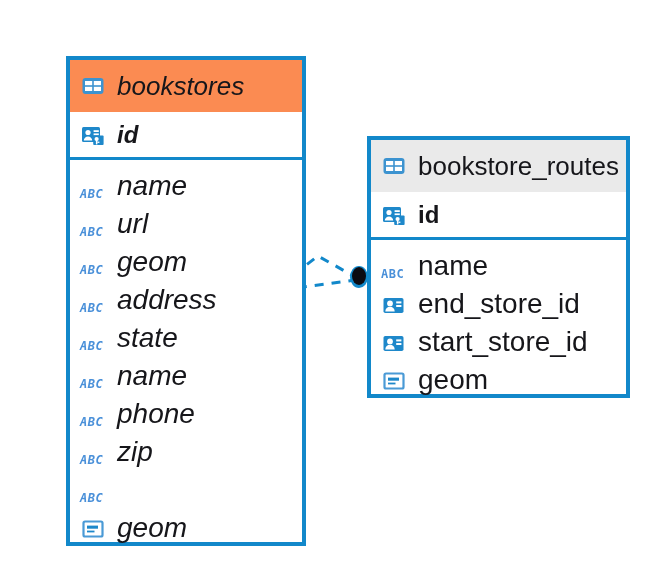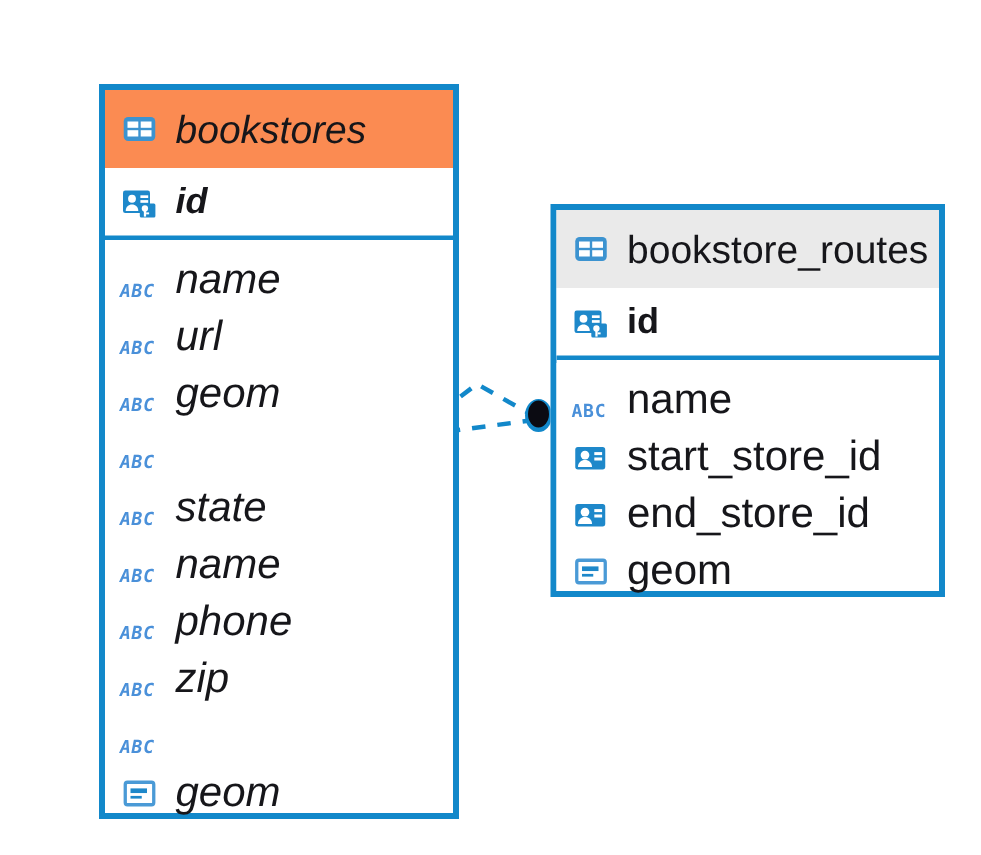--- a/index.html
+++ b/index.html
@@ -161,20 +161,21 @@
       <div class="field-row">
         <span class="icon-abc">ABC</span>
         <span class="field-label">url</span>
       </div>
       <div class="field-row">
         <span class="icon-abc">ABC</span>
         <span class="field-label">geom</span>
       </div>
       <div class="field-row">
         <span class="icon-abc">ABC</span>
+        <span class="field-label">address</span>
       </div>
       <div class="field-row">
         <span class="icon-abc">ABC</span>
         <span class="field-label">state</span>
       </div>
       <div class="field-row">
         <span class="icon-abc">ABC</span>
         <span class="field-label">name</span>
       </div>
       <div class="field-row">
@@ -241,33 +242,33 @@
       <div class="field-row">
         <span class="icon">
           <svg width="26" height="26" viewBox="0 0 26 26" xmlns="http://www.w3.org/2000/svg">
             <rect x="2.5" y="6" width="20" height="15" rx="1.8" ry="1.8" fill="#1e88ca"></rect>
             <circle cx="9" cy="11.4" r="2.9" fill="#ffffff"></circle>
             <path d="M4.3 19.4c0-2.9 2.1-4.7 4.7-4.7s4.7 1.8 4.7 4.7z" fill="#ffffff"></path>
             <rect x="15.2" y="9.4" width="5.2" height="2" fill="#ffffff"></rect>
             <rect x="15.2" y="13" width="5.2" height="2" fill="#ffffff"></rect>
           </svg>
         </span>
-        <span class="field-label">start_store_id</span>
+        <span class="field-label">end_store_id</span>
       </div>
       <div class="field-row">
         <span class="icon">
           <svg width="26" height="26" viewBox="0 0 26 26" xmlns="http://www.w3.org/2000/svg">
             <rect x="2.5" y="6" width="20" height="15" rx="1.8" ry="1.8" fill="#1e88ca"></rect>
             <circle cx="9" cy="11.4" r="2.9" fill="#ffffff"></circle>
             <path d="M4.3 19.4c0-2.9 2.1-4.7 4.7-4.7s4.7 1.8 4.7 4.7z" fill="#ffffff"></path>
             <rect x="15.2" y="9.4" width="5.2" height="2" fill="#ffffff"></rect>
             <rect x="15.2" y="13" width="5.2" height="2" fill="#ffffff"></rect>
           </svg>
         </span>
-        <span class="field-label">end_store_id</span>
+        <span class="field-label">start_store_id</span>
       </div>
       <div class="field-row">
         <span class="icon">
           <svg width="26" height="26" viewBox="0 0 26 26" xmlns="http://www.w3.org/2000/svg">
             <rect x="3.5" y="5.5" width="19" height="15" rx="1.5" ry="1.5" fill="#ffffff" stroke="#4a9ad6" stroke-width="2.2"></rect>
             <rect x="7" y="9.6" width="11" height="3.1" fill="#1e88ca"></rect>
             <rect x="7" y="14.6" width="7.5" height="1.8" fill="#1e88ca"></rect>
           </svg>
         </span>
         <span class="field-label">geom</span>

